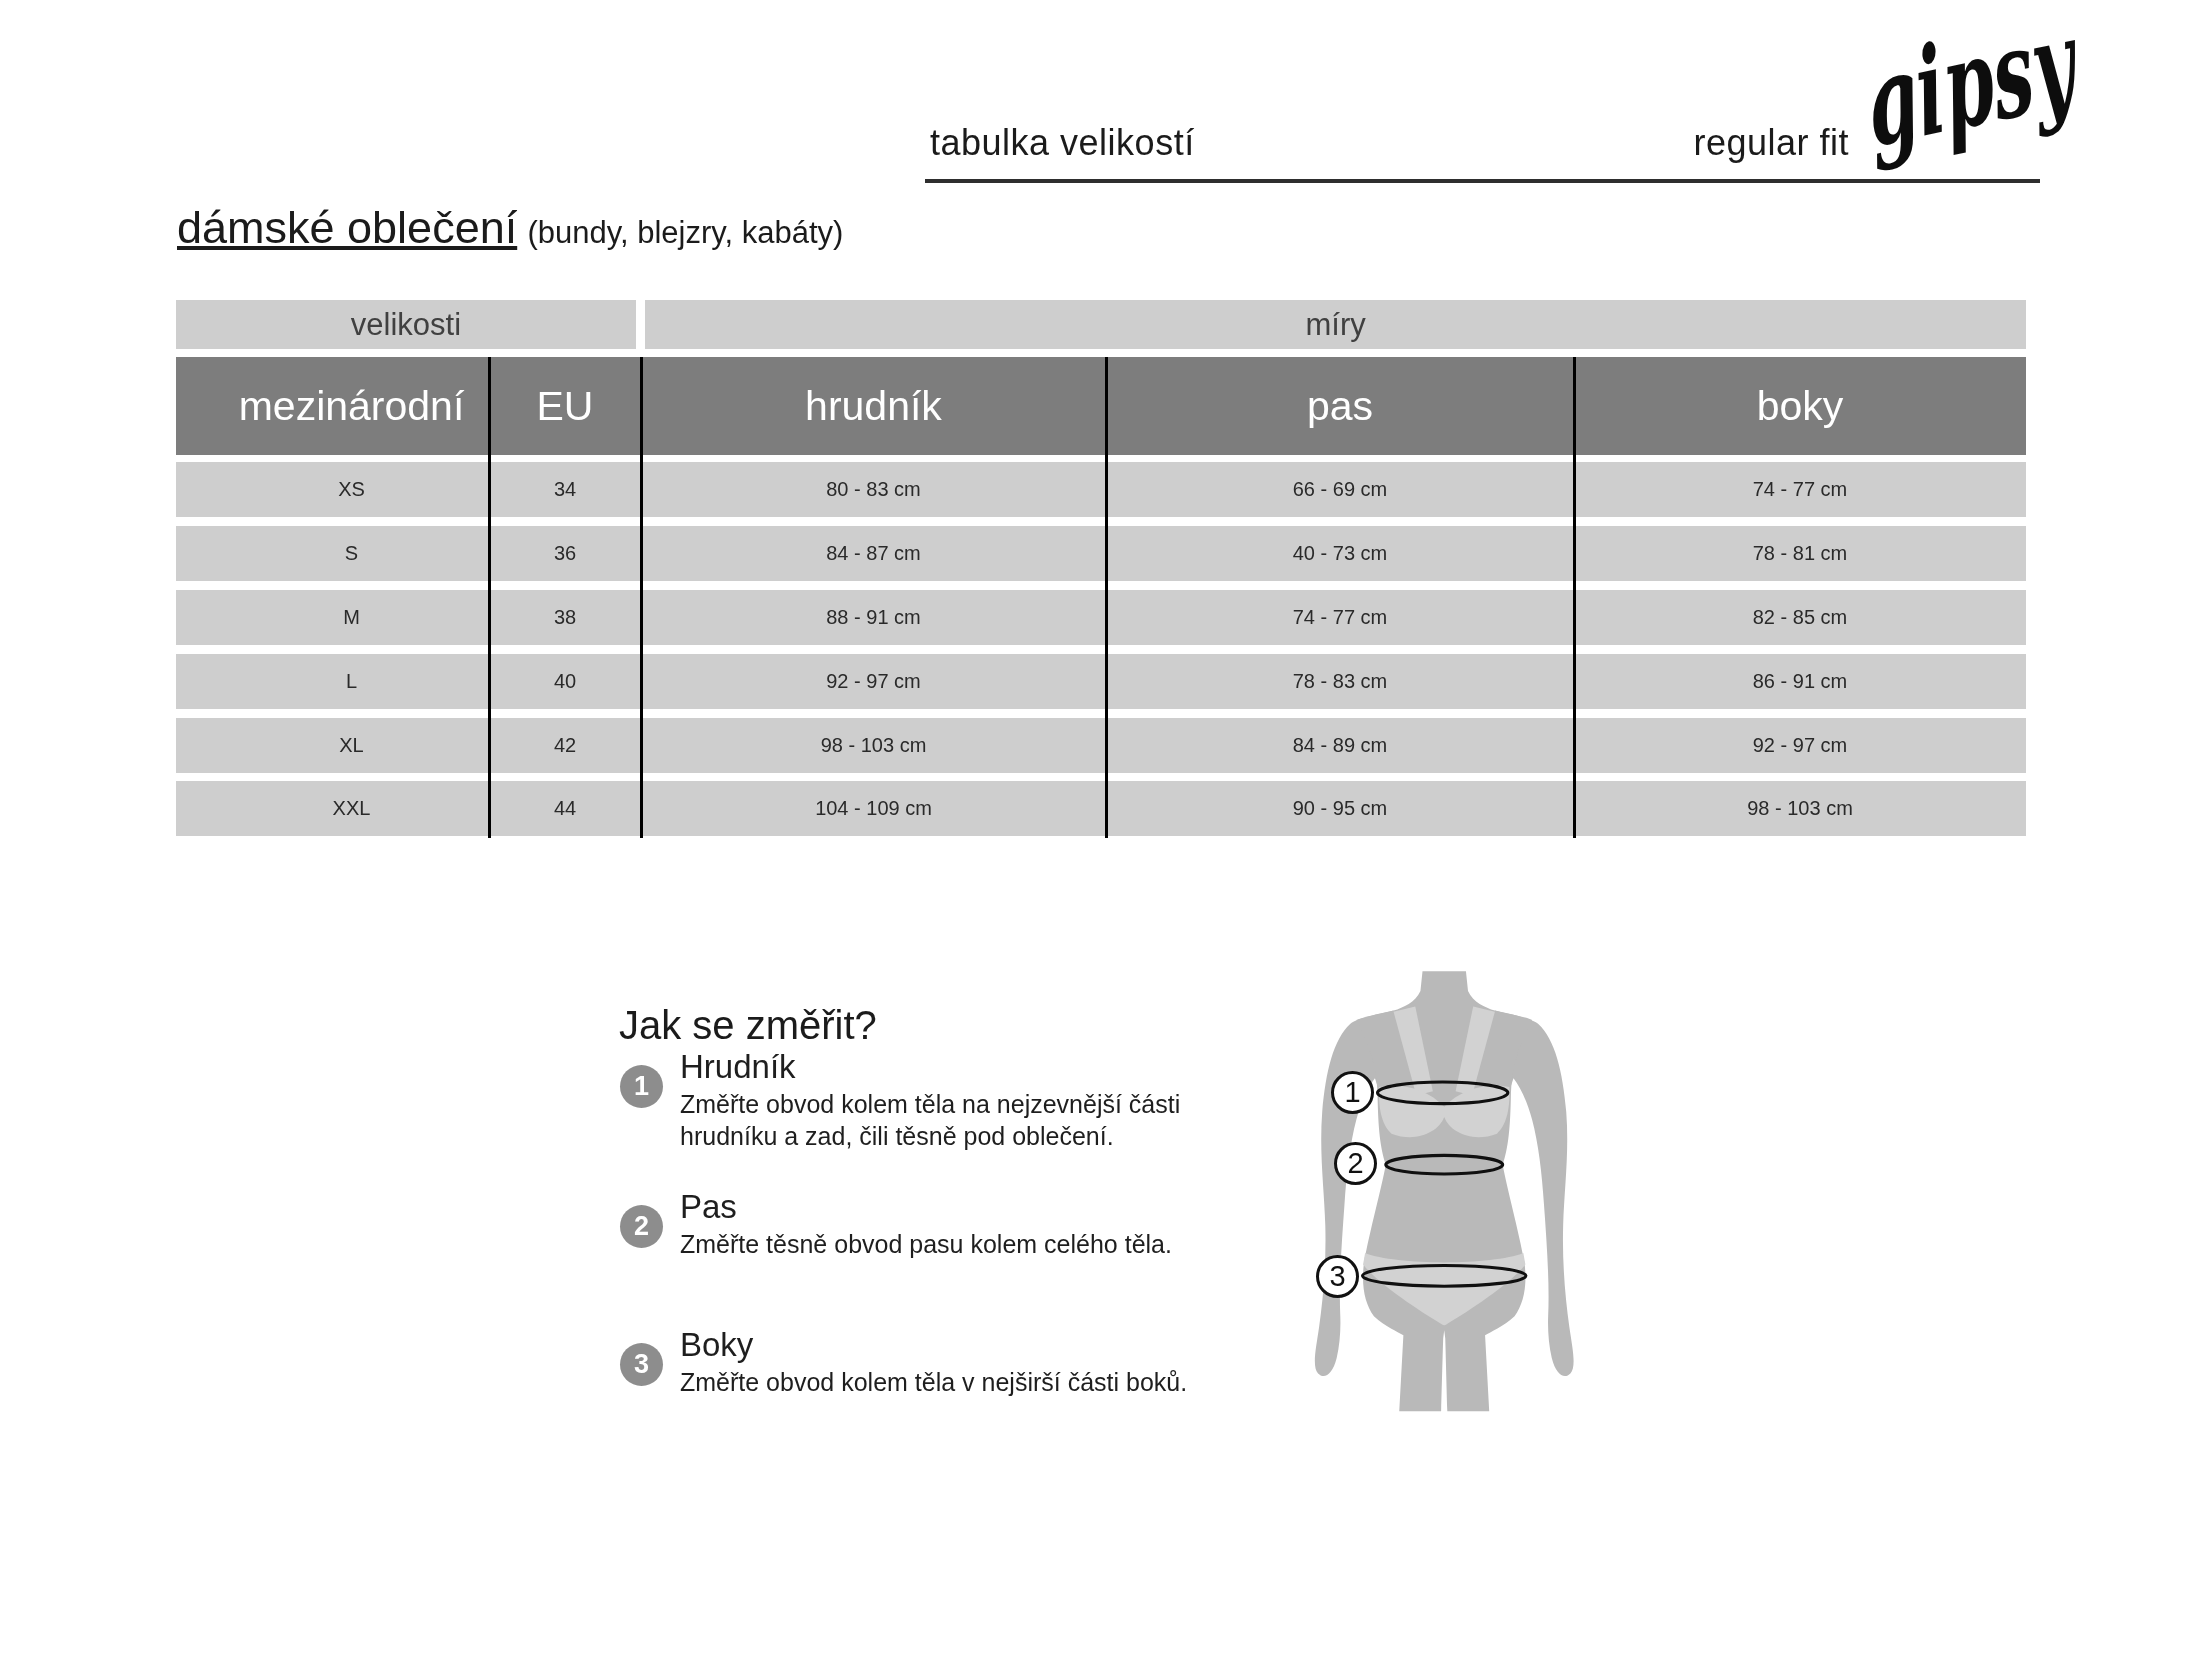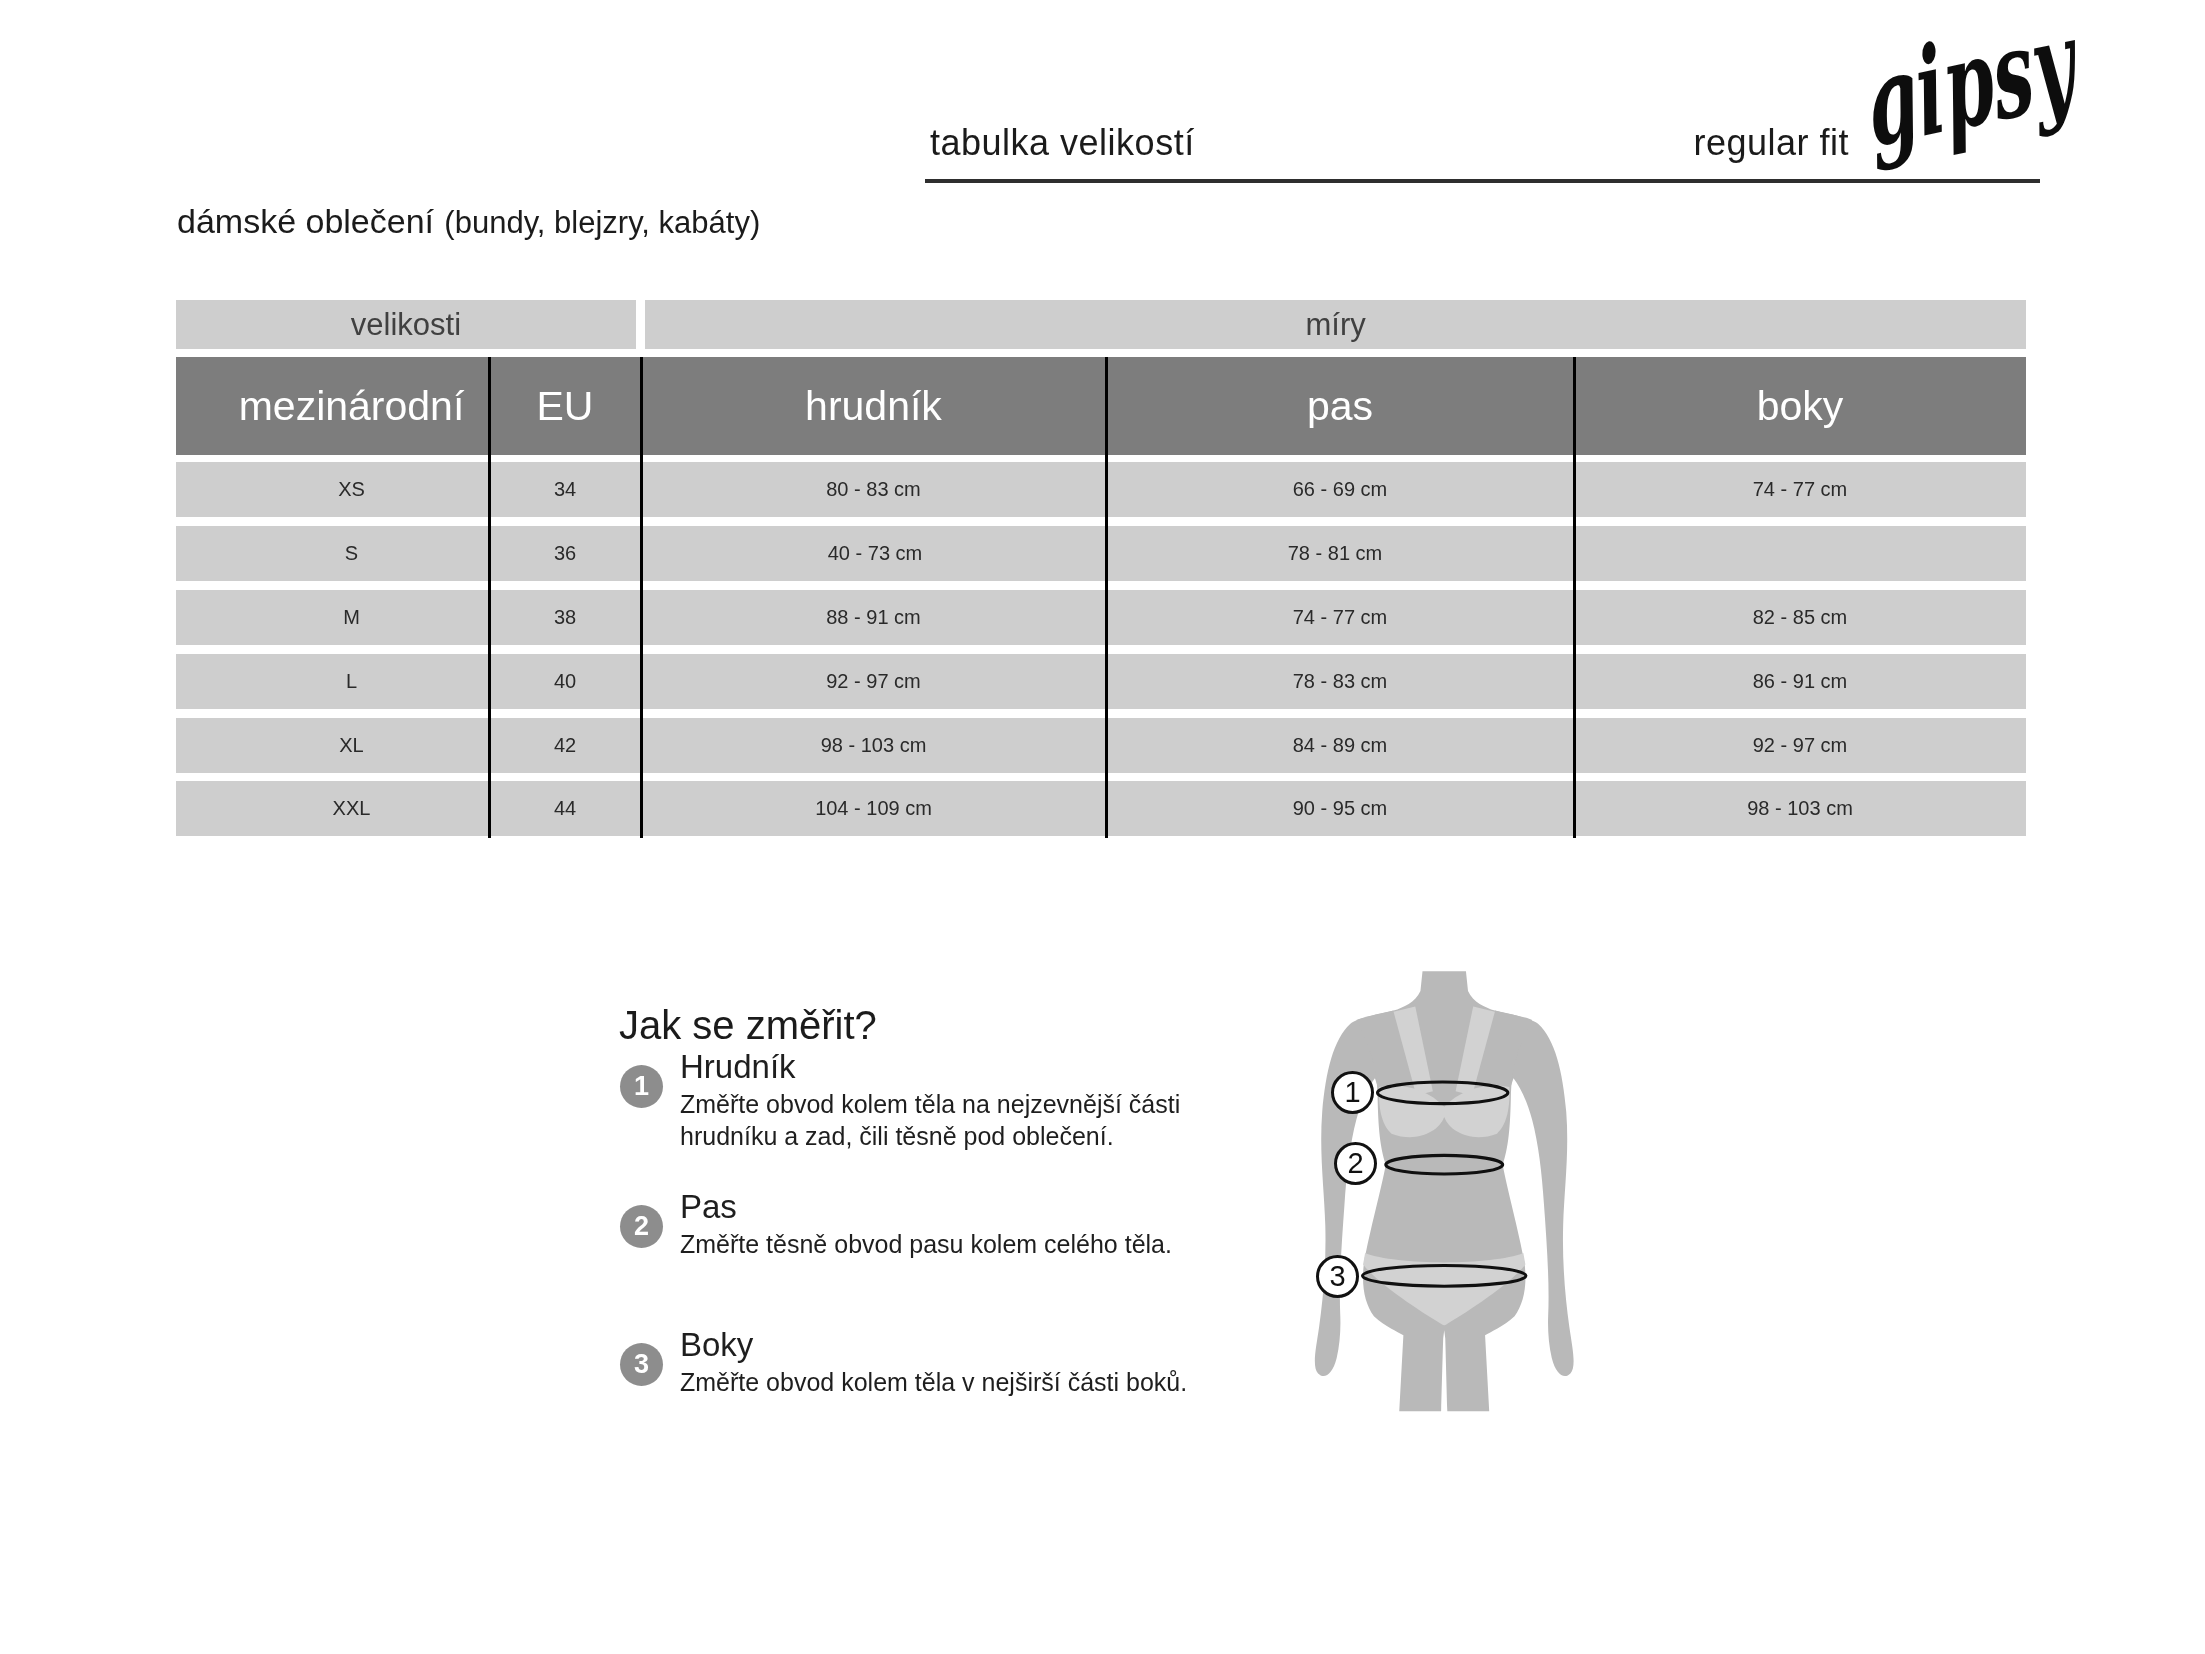--- a/index.html
+++ b/index.html
@@ -31,21 +31,21 @@
     font-size:120px;line-height:120px;color:#0d0d0d;
     transform:rotate(-12deg) scaleX(0.60) skewX(-8deg);
     transform-origin:left top;
     white-space:nowrap;
   }
   
   .subtitle{
     position:absolute;left:177px;top:202px;
     display:flex;align-items:baseline;gap:10.3px;white-space:nowrap;
   }
-  .subtitle .main{font-size:34px;color:#1b1b1b;}
+  .subtitle .main{font-size:45px;color:#1b1b1b;text-decoration:underline;}
   .subtitle .sub{font-size:31px;color:#1b1b1b;}
   
   .size-table{
     position:absolute;left:176px;top:300px;width:1850px;
   }
   .group-row{display:flex;height:49px;margin-bottom:8.3px;}
   .cell{
     display:flex;align-items:center;justify-content:center;
     box-sizing:border-box;
   }
@@ -138,20 +138,21 @@
     <div class="data-row">
       <div class="cell c1">XS</div>
       <div class="cell c2">34</div>
       <div class="cell c3">80 - 83 cm</div>
       <div class="cell c4">66 - 69 cm</div>
       <div class="cell c5">74 - 77 cm</div>
     </div>
     <div class="data-row">
       <div class="cell c1">S</div>
       <div class="cell c2">36</div>
+      <div class="cell c3">84 - 87 cm</div>
       <div class="cell c4">40 - 73 cm</div>
       <div class="cell c5">78 - 81 cm</div>
     </div>
     <div class="data-row">
       <div class="cell c1">M</div>
       <div class="cell c2">38</div>
       <div class="cell c3">88 - 91 cm</div>
       <div class="cell c4">74 - 77 cm</div>
       <div class="cell c5">82 - 85 cm</div>
     </div>

